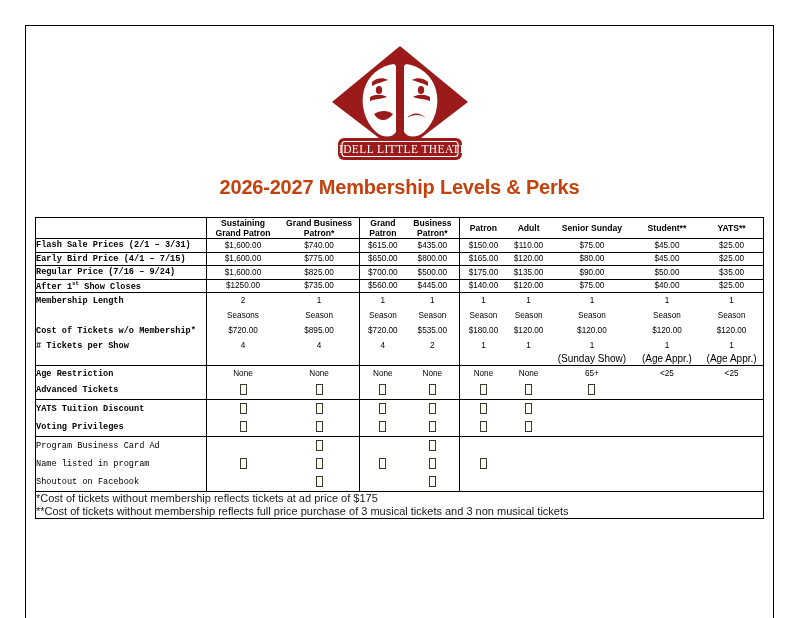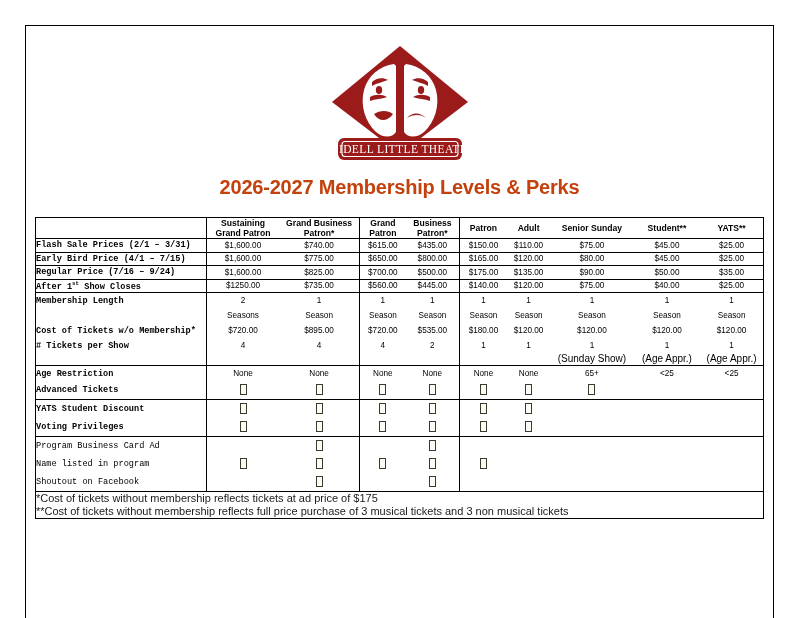--- a/index.html
+++ b/index.html
@@ -337,21 +337,21 @@
             <td class="cellc v-right h-thin"><span class="boxglyph"></span></td>
             <td class="cellc h-thin"><span class="boxglyph"></span></td>
             <td class="cellc v-right h-thin"><span class="boxglyph"></span></td>
             <td class="cellc h-thin"><span class="boxglyph"></span></td>
             <td class="cellc h-thin"><span class="boxglyph"></span></td>
             <td class="cellc h-thin"><span class="boxglyph"></span></td>
             <td class="cellc h-thin"></td>
             <td class="cellc v-right h-thin"></td>
           </tr>
           <tr class="chkrow">
-            <td class="row-label v-left v-right">YATS Student Discount</td>
+            <td class="row-label v-left v-right">YATS Tuition Discount</td>
             <td class="cellc"><span class="boxglyph"></span></td>
             <td class="cellc v-right"><span class="boxglyph"></span></td>
             <td class="cellc"><span class="boxglyph"></span></td>
             <td class="cellc v-right"><span class="boxglyph"></span></td>
             <td class="cellc"><span class="boxglyph"></span></td>
             <td class="cellc"><span class="boxglyph"></span></td>
             <td class="cellc"></td>
             <td class="cellc"></td>
             <td class="cellc v-right"></td>
           </tr>

